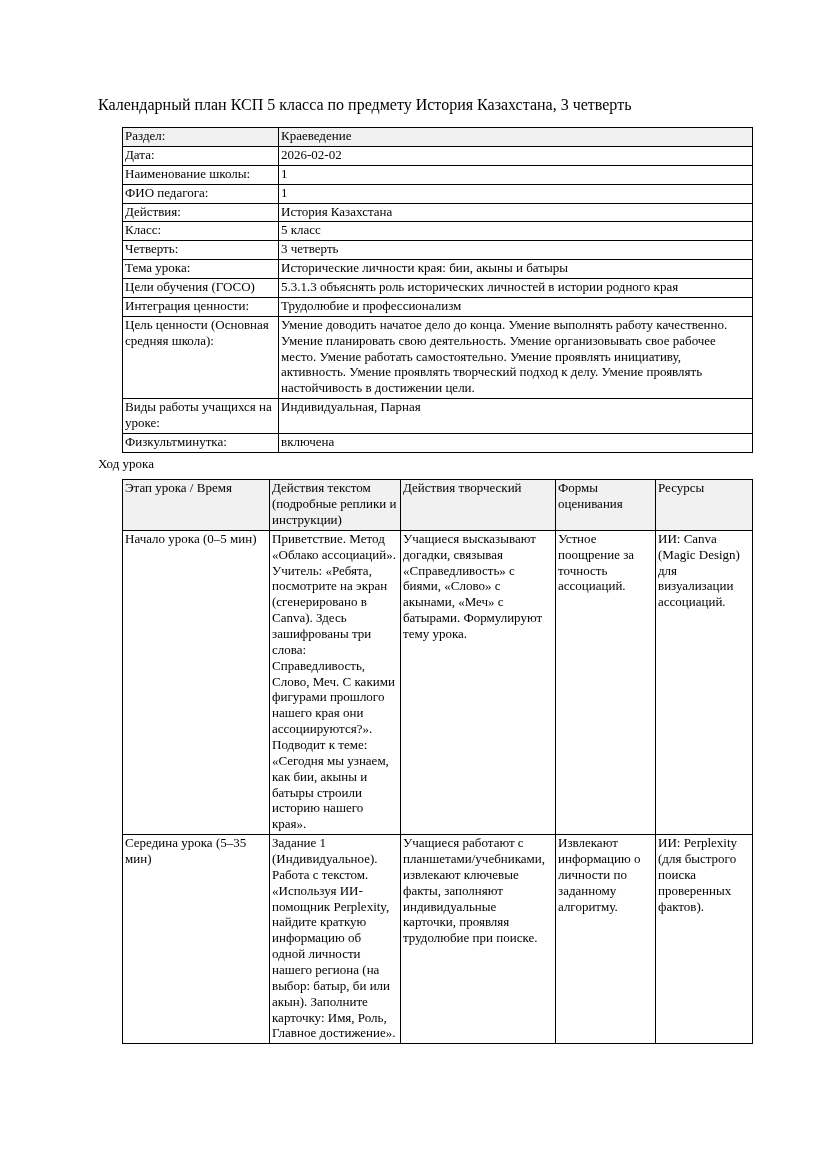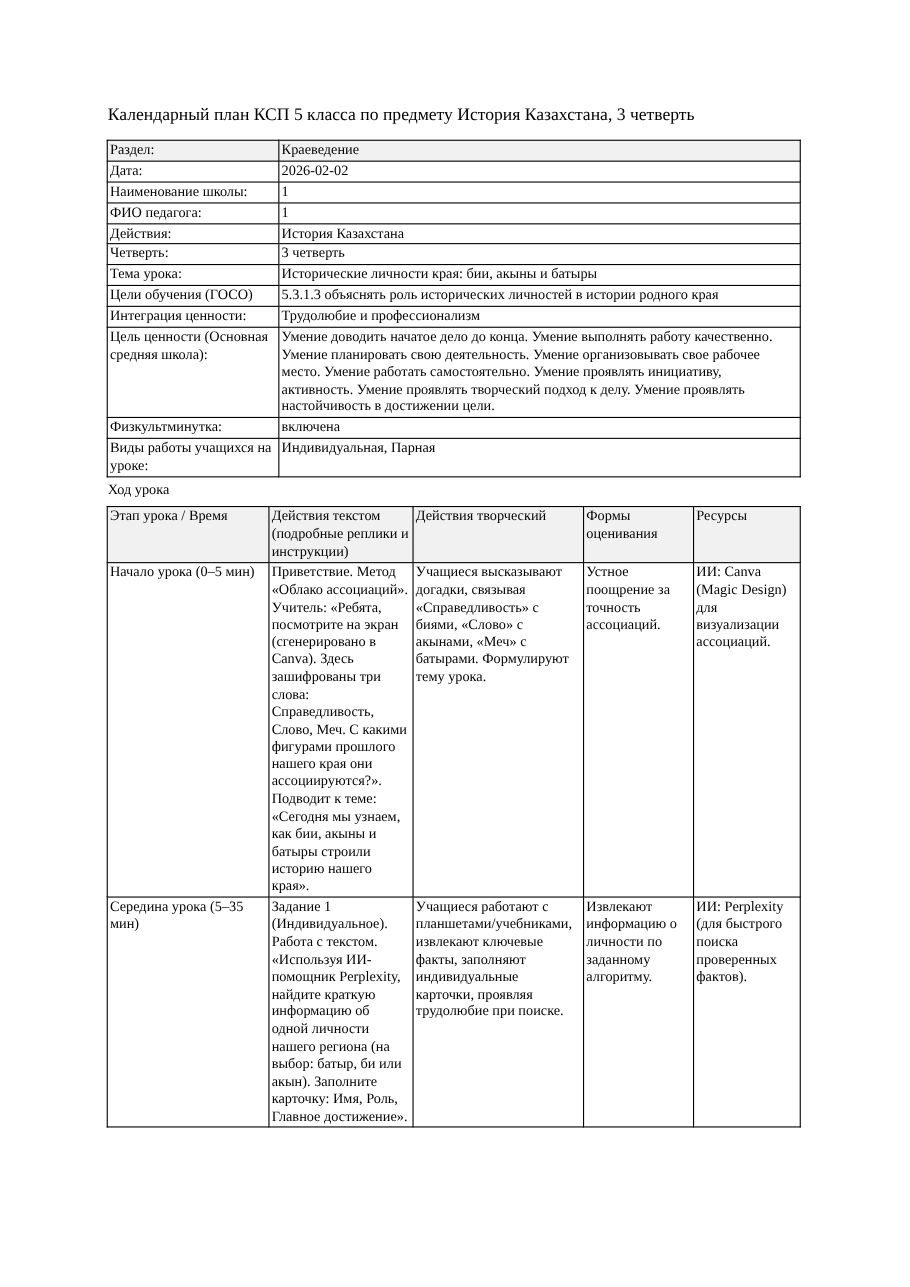--- a/index.html
+++ b/index.html
@@ -25,20 +25,21 @@
     font-size: 16px;
     font-weight: normal;
     margin: 0 0 13px 1px;
     line-height: 1.2;
     white-space: nowrap;
   }
   table {
     border-collapse: collapse;
     width: 630px;
     table-layout: fixed;
+    margin-left: 25px;
   }
   td, th {
     border: 1px solid #000000;
     padding: 0 3px 2px 2px;
     vertical-align: top;
     text-align: left;
     font-weight: normal;
     font-size: 13px;
     line-height: 1.22;
     word-wrap: break-word;
@@ -89,46 +90,50 @@
       </tr>
       <tr>
         <td>ФИО педагога:</td>
         <td>1</td>
       </tr>
       <tr>
         <td>Действия:</td>
         <td>История Казахстана</td>
       </tr>
       <tr>
+        <td>Класс:</td>
+        <td>5 класс</td>
+      </tr>
+      <tr>
         <td>Четверть:</td>
         <td>3 четверть</td>
       </tr>
       <tr>
         <td>Тема урока:</td>
         <td>Исторические личности края: бии, акыны и батыры</td>
       </tr>
       <tr>
         <td>Цели обучения (ГОСО)</td>
         <td>5.3.1.3 объяснять роль исторических личностей в истории родного края</td>
       </tr>
       <tr>
         <td>Интеграция ценности:</td>
         <td>Трудолюбие и профессионализм</td>
       </tr>
       <tr>
         <td>Цель ценности (Основная средняя школа):</td>
         <td>Умение доводить начатое дело до конца. Умение выполнять работу качественно. Умение планировать свою деятельность. Умение организовывать свое рабочее место. Умение работать самостоятельно. Умение проявлять инициативу, активность. Умение проявлять творческий подход к делу. Умение проявлять настойчивость в достижении цели.</td>
       </tr>
       <tr>
+        <td>Виды работы учащихся на уроке:</td>
+        <td>Индивидуальная, Парная</td>
+      </tr>
+      <tr>
         <td>Физкультминутка:</td>
         <td>включена</td>
-      </tr>
-      <tr>
-        <td>Виды работы учащихся на уроке:</td>
-        <td>Индивидуальная, Парная</td>
       </tr>
     </tbody>
   </table>
 
   <p class="flow-heading">Ход урока</p>
 
   <table>
     <colgroup>
       <col class="lt-col-1">
       <col class="lt-col-2">

